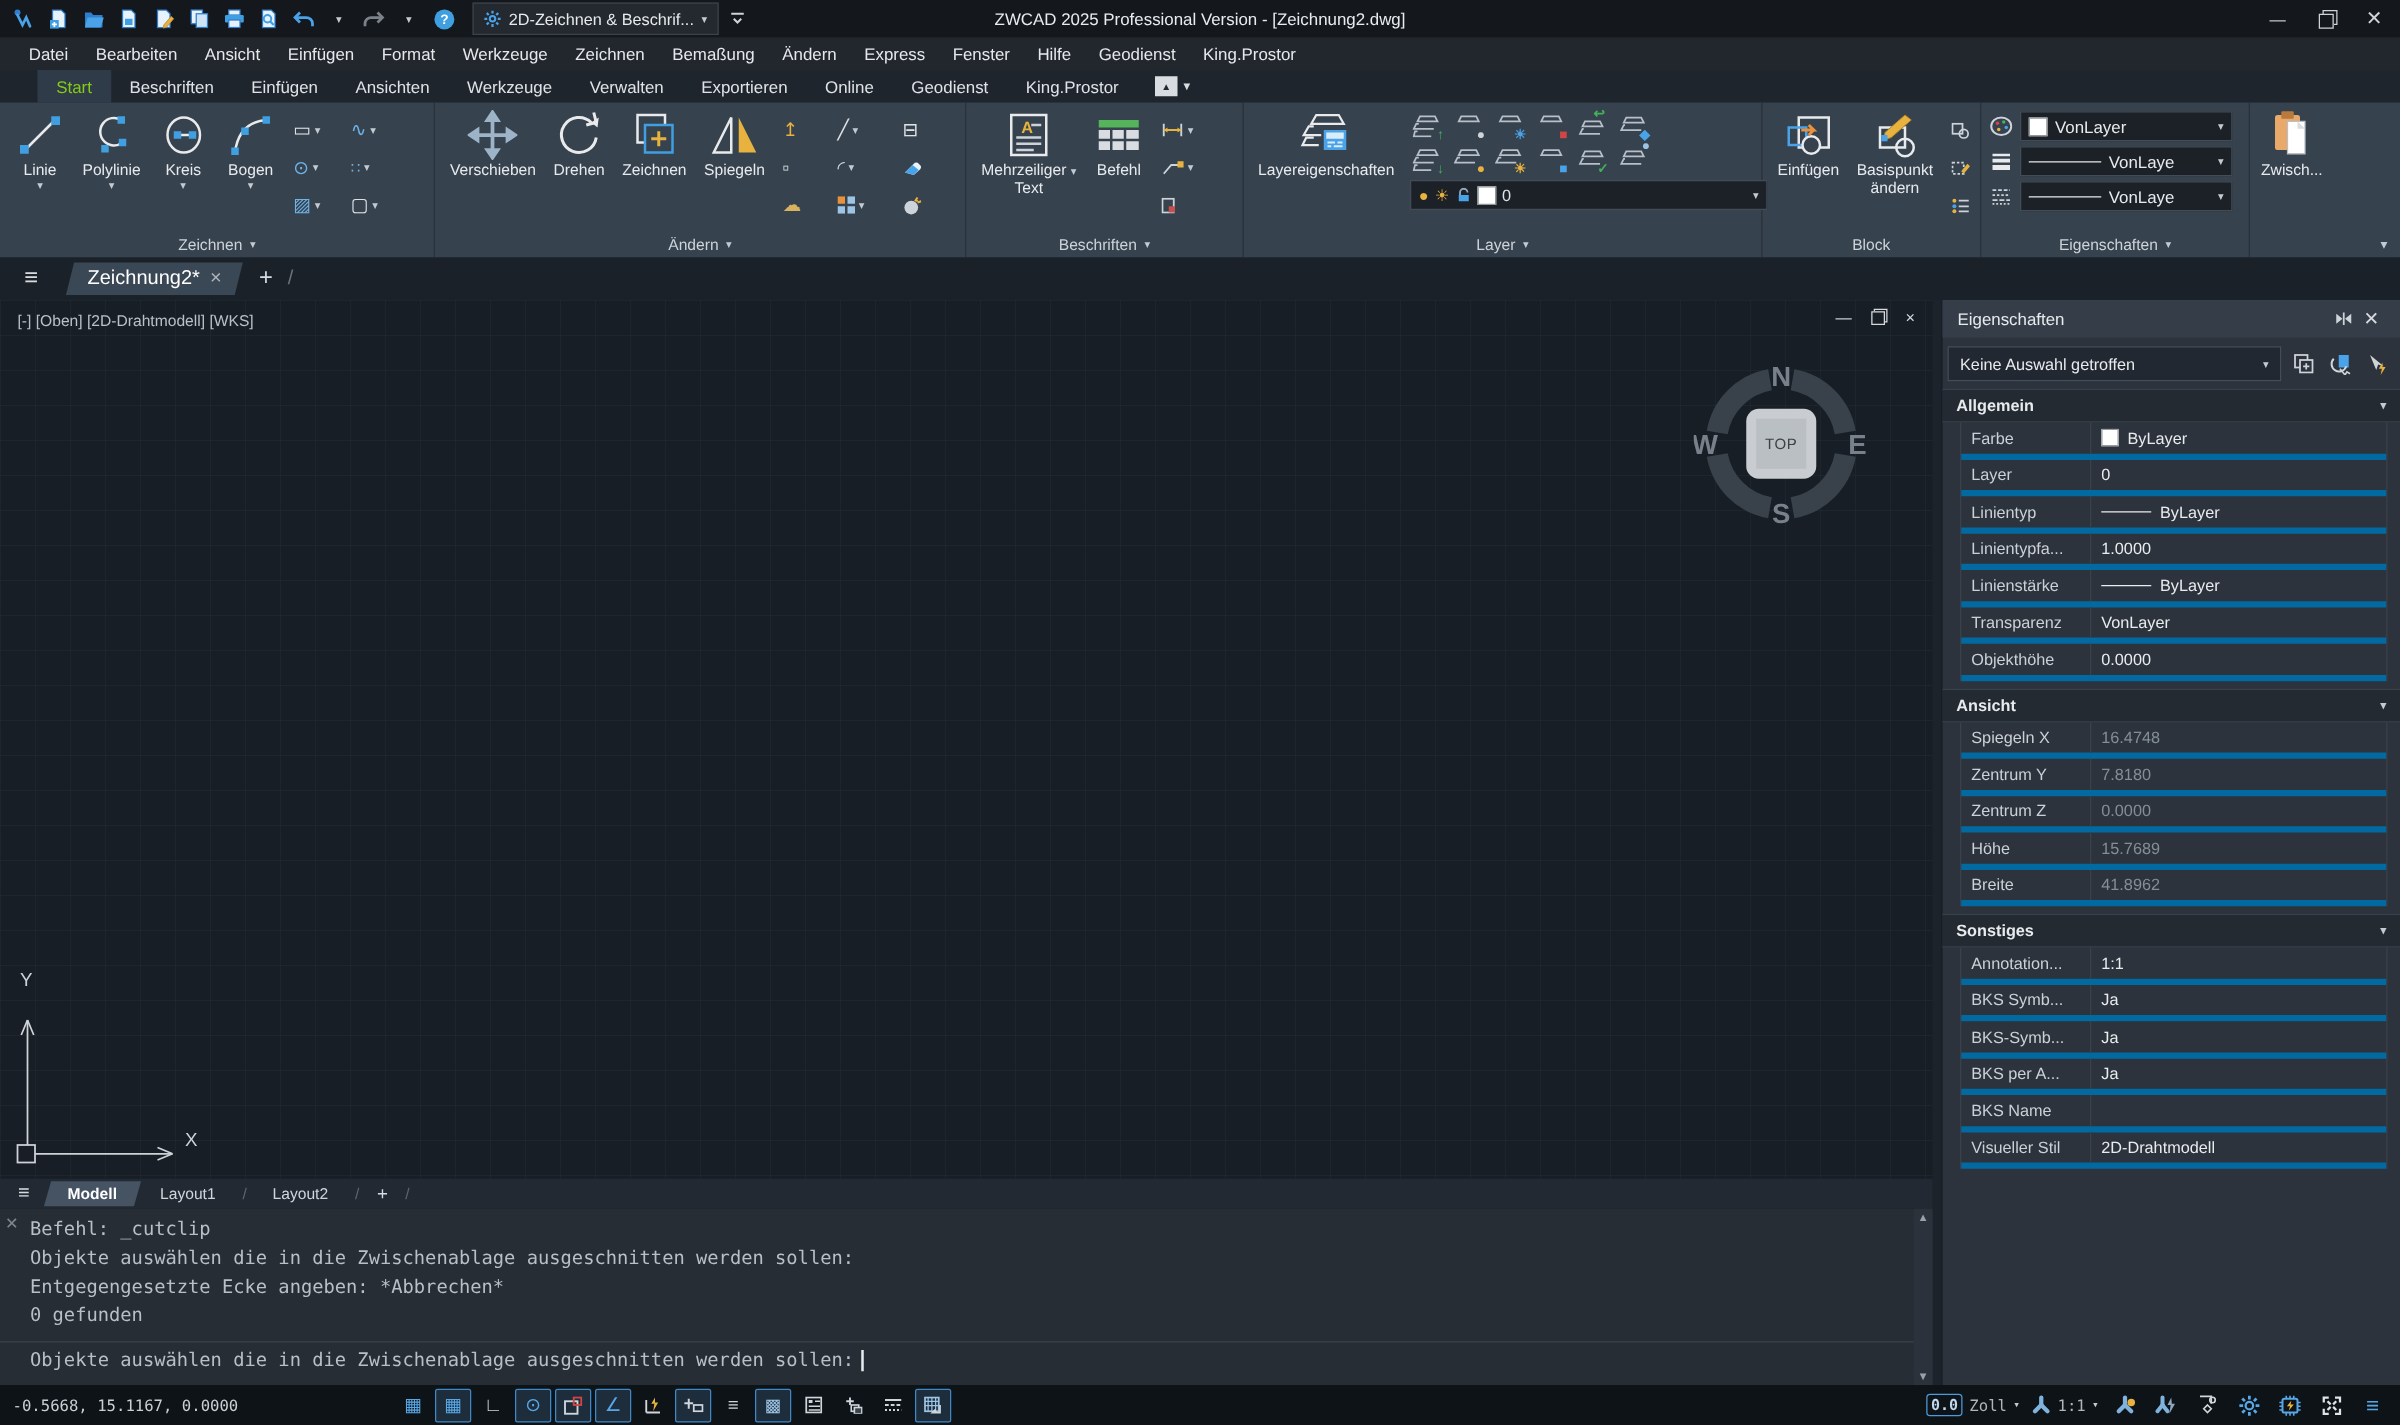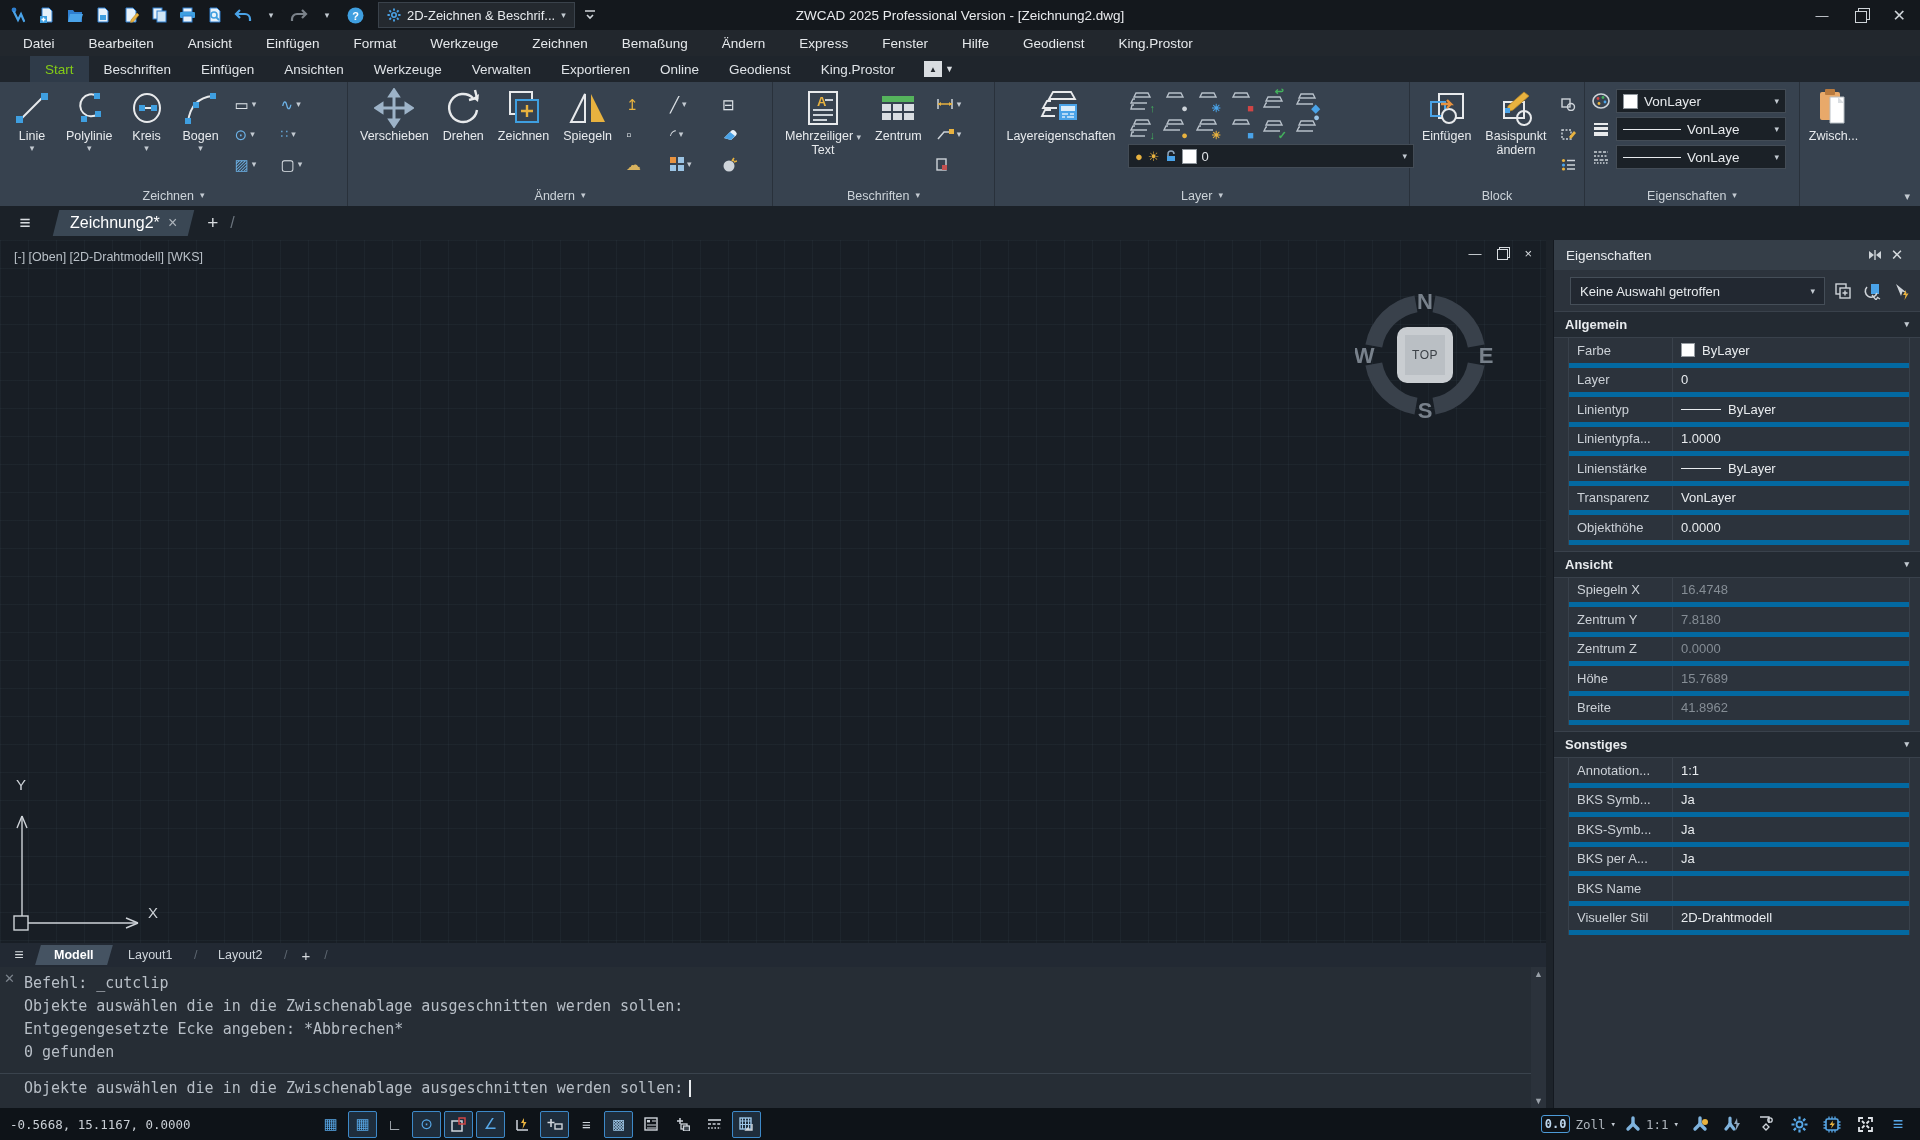--- a/index.html
+++ b/index.html
@@ -8,21 +8,21 @@
   svg{display:block}
   .caret{font-size:9px;color:#c3cad1;line-height:1}
   
   .titlebar{position:absolute;left:0;top:0;right:0;height:30px;background:#14181d;display:flex;align-items:center;padding:0 6px;gap:2px;}
   .tbico{width:26px;height:26px;display:flex;align-items:center;justify-content:center;border-radius:2px;}
   .ws-select{display:flex;align-items:center;gap:6px;background:#24292f;border:1px solid #3a424b;height:24px;padding:0 8px;margin-left:8px;font-size:13px;color:#e7eaed;}
   .title-text{position:absolute;left:50%;transform:translateX(-50%);font-size:13.5px;color:#e9ebee;white-space:nowrap;}
   .winbtns{position:absolute;right:14px;top:0;height:30px;display:flex;align-items:center;gap:26px;color:#cfd4d9;font-size:13px;}
   .restore-glyph{width:10px;height:10px;border:1px solid #cfd4d9;box-shadow:3px -3px 0 -1px #14181d,3px -3px 0 0 #cfd4d9;margin-top:3px}
   
-  .menubar{position:absolute;left:0;top:30px;right:0;height:26px;background:#22272d;display:flex;align-items:center;padding:0 12px;gap:12px;font-size:13.5px;}
+  .menubar{position:absolute;left:0;top:30px;right:0;height:26px;background:#22272d;display:flex;align-items:center;padding:0 12px;gap:0;font-size:13.5px;}
   .menu-item{padding:4px 11px;color:#e6e9ec;}
   
   .rtabs{position:absolute;left:0;top:56px;right:0;height:26px;background:#1f252c;display:flex;align-items:stretch;padding-left:10px;font-size:13.5px;}
   .rtab{display:flex;align-items:center;padding:0 15px;color:#dfe3e7;}
   .rtab.active{background:#2f3b49;color:#84cc16;margin-left:20px;}
   .rtab-collapse{display:flex;align-items:center;gap:3px;margin-left:14px;}
   .cbox{width:18px;height:16px;background:#d9dde1;color:#22272d;font-size:8px;display:flex;align-items:center;justify-content:center;}
   .cdown{font-size:9px;color:#d9dde1}
   
   .ribbon{position:absolute;left:0;top:82px;right:0;height:124px;background:#37424f;display:flex;}
@@ -61,21 +61,21 @@
   .compass text{font-family:"Liberation Sans",sans-serif;font-weight:bold;fill:#78818b;}
   .top-btn{position:absolute;left:1397px;top:87px;width:56px;height:56px;border-radius:10px;background:#c9cdd1;display:flex;align-items:center;justify-content:center;}
   .top-inner{width:40px;height:40px;background:#babfc4;display:flex;align-items:center;justify-content:center;font-size:12px;color:#3c4147;letter-spacing:0.5px;}
   .ucs{position:absolute;left:2px;top:536px;width:190px;height:160px;color:#ced3d8;}
   .ucs-y{position:absolute;left:14px;top:0;font-size:15px;}
   .ucs-x{position:absolute;left:146px;top:128px;font-size:15px;}
   
   .props{position:absolute;left:1553px;top:240px;right:0;bottom:32px;background:#2c333c;border-left:1px solid #141920;font-size:13px;}
   .props-title{height:30px;background:#353e48;display:flex;align-items:center;padding:0 12px;color:#e8ebee;font-size:13.5px;}
   .props-title .sp{flex:1}
-  .sel-row{display:flex;align-items:center;gap:7px;padding:7px 8px 6px 16px;}
+  .sel-row{display:flex;align-items:center;gap:7px;padding:7px 8px 6px 4px;}
   .sel-box{flex:1;height:26px;background:#222831;border:1px solid #454e58;display:flex;align-items:center;padding:0 9px;gap:6px;color:#e8ebee;}
   .sel-box .sp{flex:1}
   .hico{width:22px;height:22px;display:flex;align-items:center;justify-content:center;}
   .psec-h{height:25px;background:#232a32;display:flex;align-items:center;padding:0 11px;font-weight:bold;color:#e8ebee;border-top:1px solid #39414b;border-bottom:1px solid #39414b;}
   .psec-h .sp{flex:1}
   .psec-body{margin:0 10px 6px 14px;border-left:1px solid #39414b;border-right:1px solid #39414b;}
   .prow{display:flex;height:24.5px;align-items:center;border-bottom:5px solid #0369a1;}
   .prow-label{width:95px;padding-left:8px;color:#ccd1d7;border-right:1px solid #39414b;align-self:stretch;display:flex;align-items:center;overflow:hidden;white-space:nowrap;}
   .prow-value{flex:1;padding-left:8px;color:#e9ecef;display:flex;align-items:center;gap:7px;overflow:hidden;white-space:nowrap;}
   .ro .prow-value{color:#858d95;}
@@ -426,21 +426,21 @@
               <rect x="4" y="8" width="32" height="6" fill="#55b35c"></rect>
               <g fill="#d9dde1">
                 <rect x="4" y="16" width="9" height="7"></rect>
                 <rect x="15" y="16" width="9" height="7"></rect>
                 <rect x="26" y="16" width="10" height="7"></rect>
                 <rect x="4" y="25" width="9" height="7"></rect>
                 <rect x="15" y="25" width="9" height="7"></rect>
                 <rect x="26" y="25" width="10" height="7"></rect>
               </g>
             </svg>
-          <span>Zentrum</span>
+          <span>Befehl</span>
         </div>
         <div class="sgrid" style="grid-template-columns:52px">
           <div class="sico">
               <svg width="18" height="12" viewBox="0 0 18 12">
                 <path d="M2 1 v10 M16 1 v10" stroke="#cdd3d9" stroke-width="1.5"></path>
                 <path d="M2 6 h14" stroke="#e8b23f" stroke-width="1.5"></path>
                 <path d="M2 6 l3-2 v4z M16 6 l-3-2 v4z" fill="#e8b23f"></path>
               </svg>
               <span class="caret">▾</span>
             </div>

